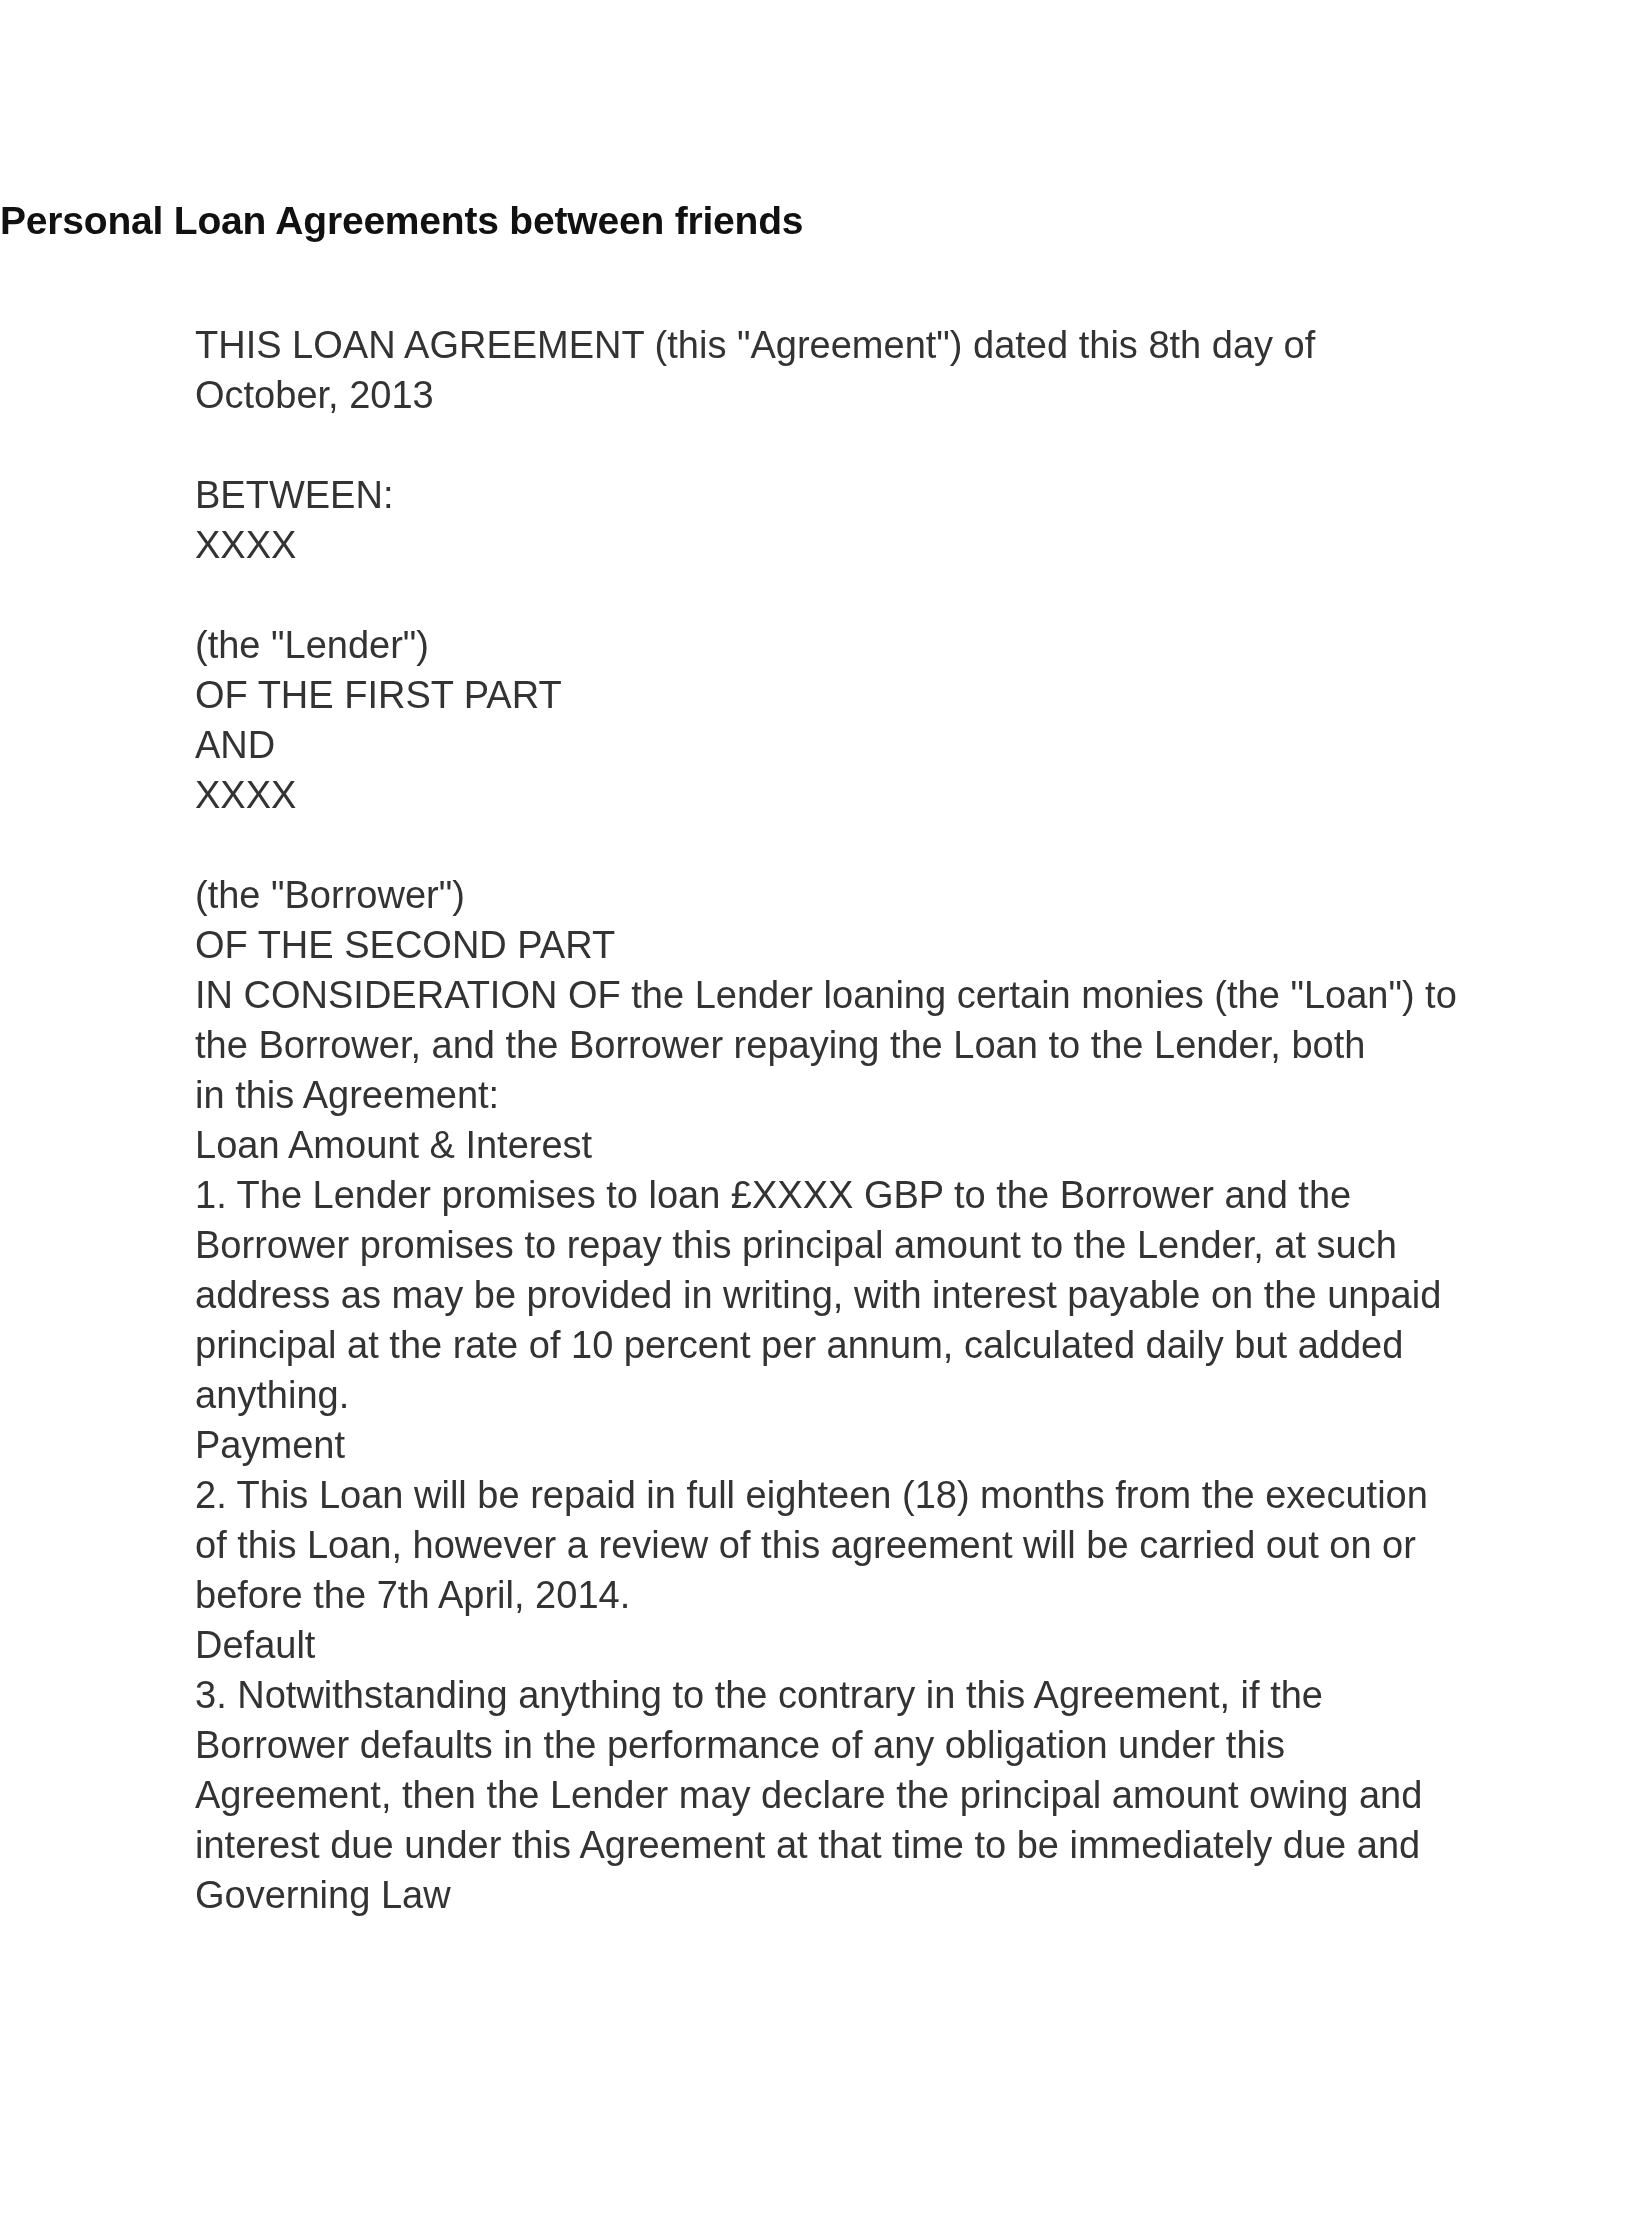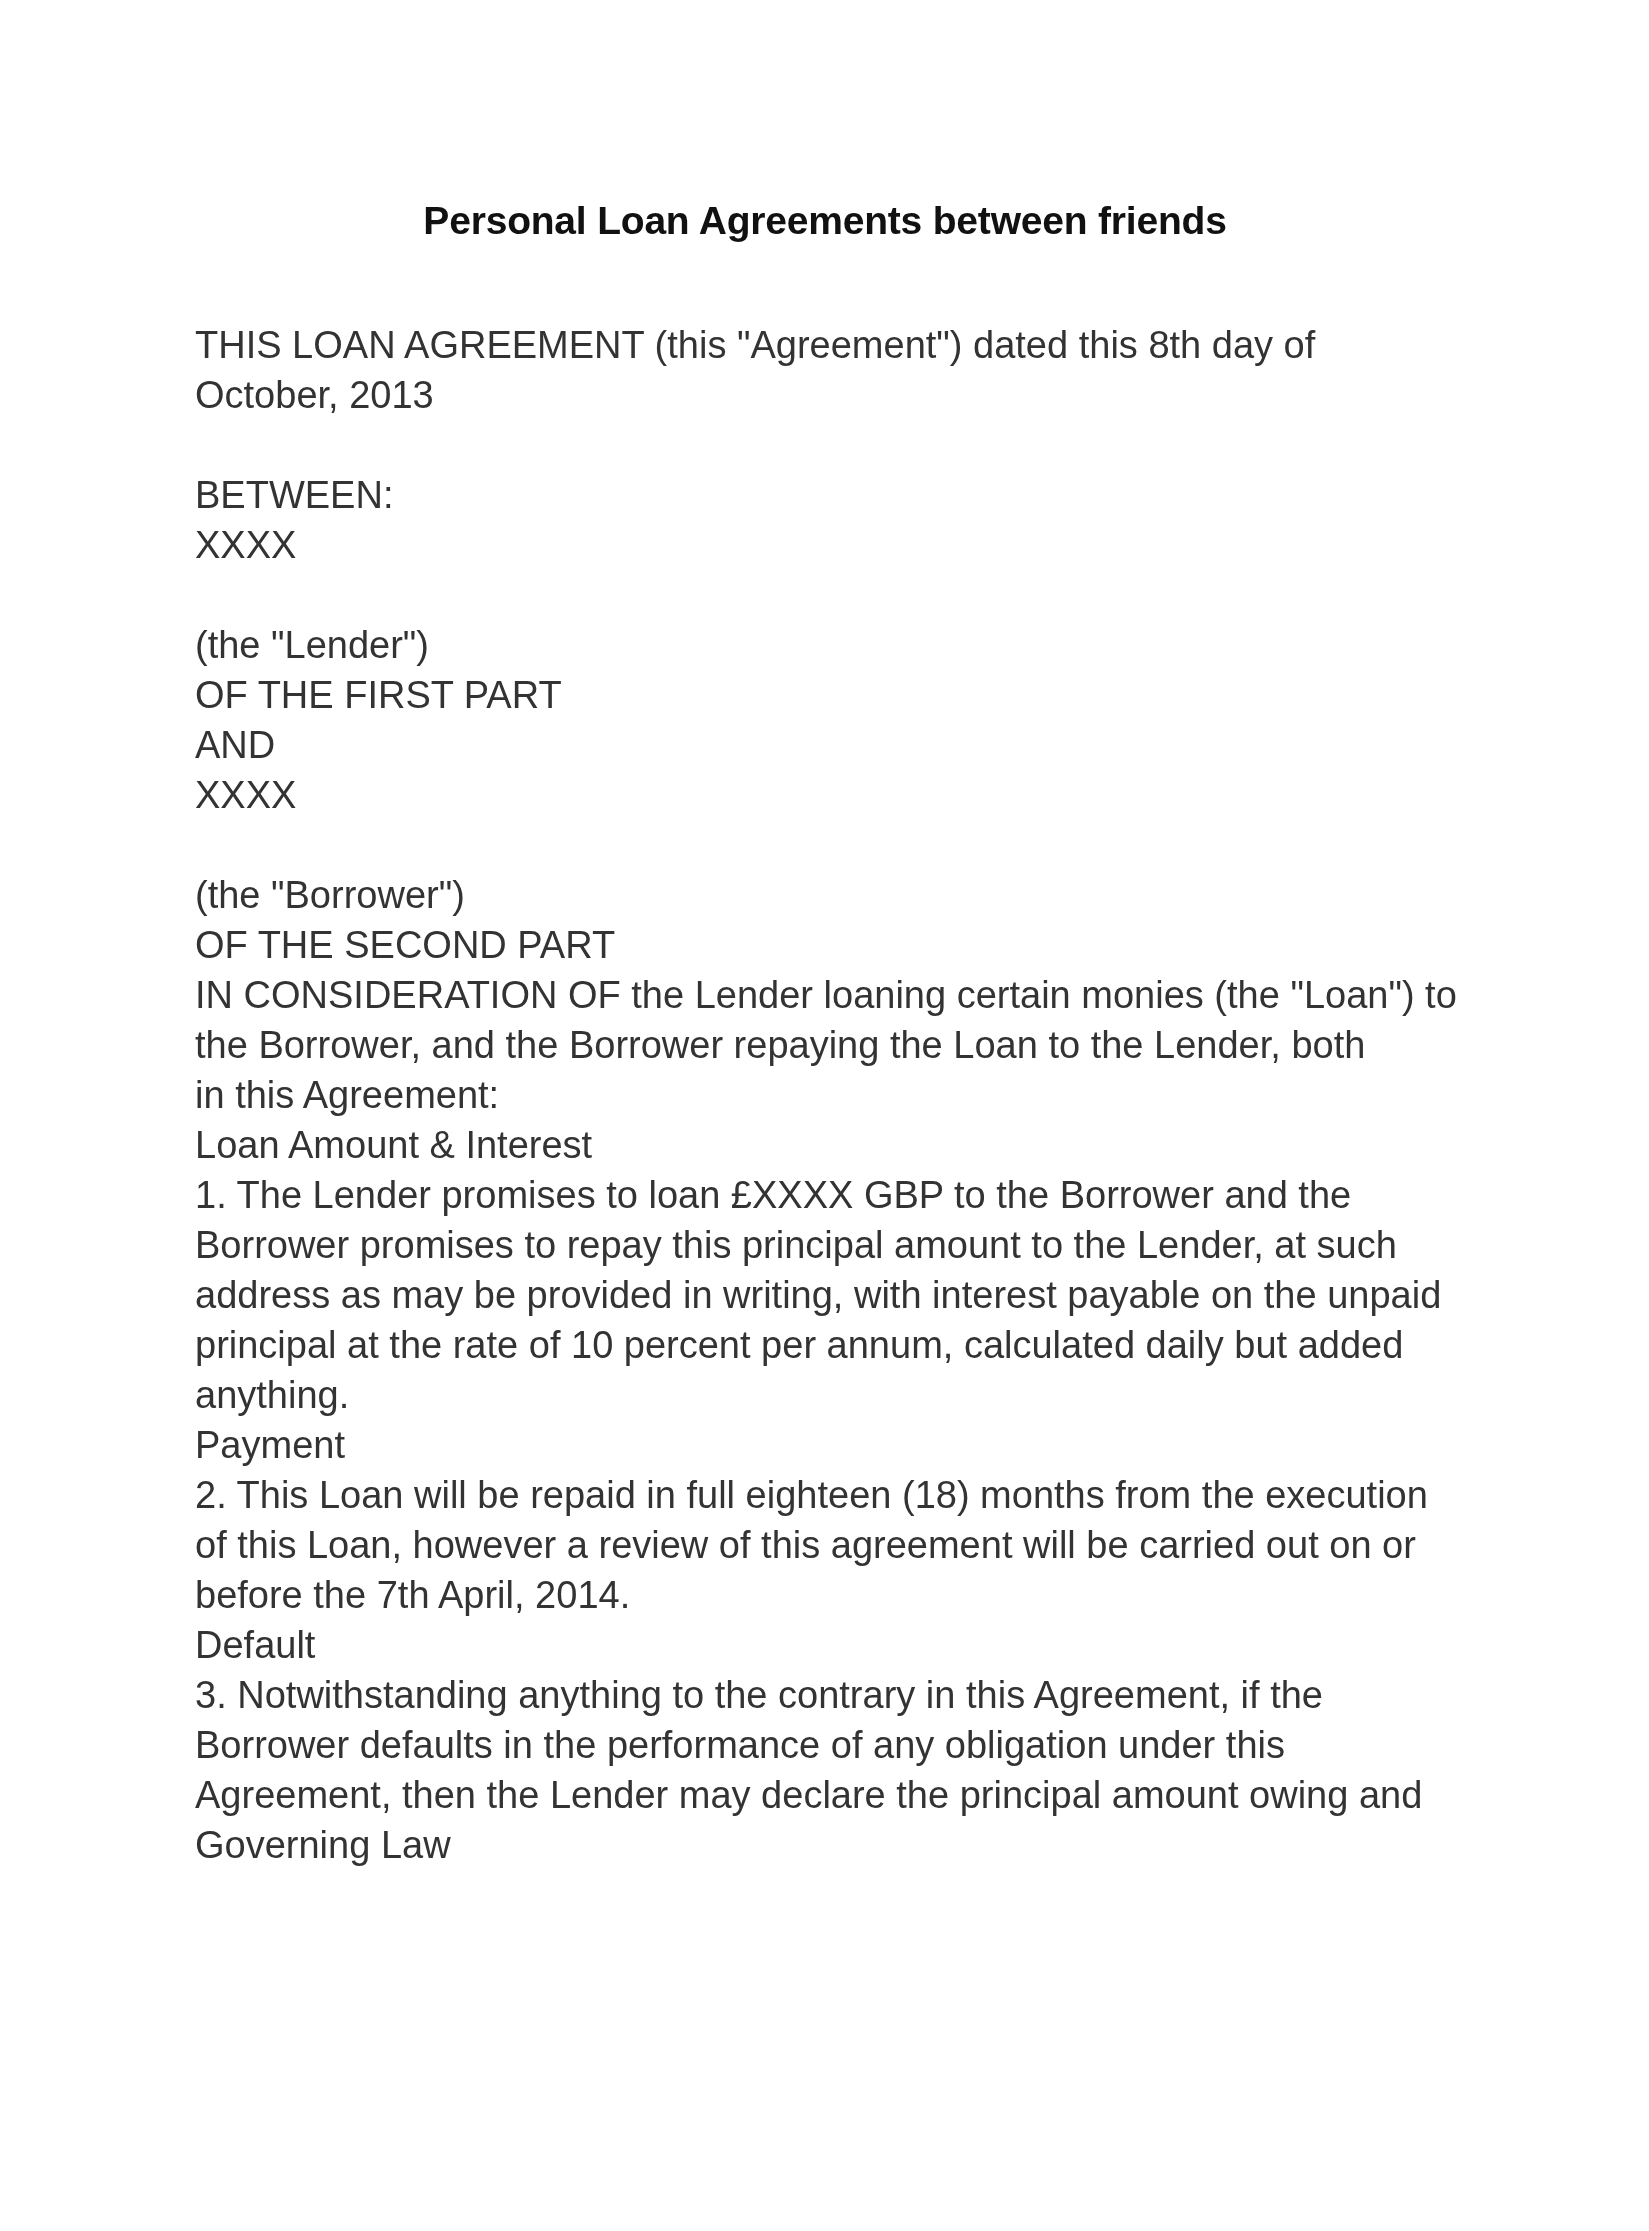--- a/index.html
+++ b/index.html
@@ -20,21 +20,20 @@
     height: 2232px;
     background: #ffffff;
   }
   .doc-title {
     position: absolute;
     left: 0;
     width: 1650px;
     top: 196px;
     height: 49px;
     line-height: 49px;
-    text-align: center;
     font-family: "Liberation Sans", sans-serif;
     font-weight: bold;
     font-size: 39px;
     color: #111111;
     white-space: nowrap;
     letter-spacing: -0.2px;
   }
   .body-lines {
     position: absolute;
     left: 195px;
@@ -81,16 +80,17 @@
     <div class="line">principal at the rate of 10 percent per annum, calculated daily but added</div>
     <div class="line">anything.</div>
     <div class="line">Payment</div>
     <div class="line">2. This Loan will be repaid in full eighteen (18) months from the execution</div>
     <div class="line">of this Loan, however a review of this agreement will be carried out on or</div>
     <div class="line">before the 7th April, 2014.</div>
     <div class="line">Default</div>
     <div class="line">3. Notwithstanding anything to the contrary in this Agreement, if the</div>
     <div class="line">Borrower defaults in the performance of any obligation under this</div>
     <div class="line">Agreement, then the Lender may declare the principal amount owing and</div>
+    <div class="line">interest due under this Agreement at that time to be immediately due and</div>
     <div class="line">Governing Law</div>
   </div>
 </div>
 
 
 </body></html>

